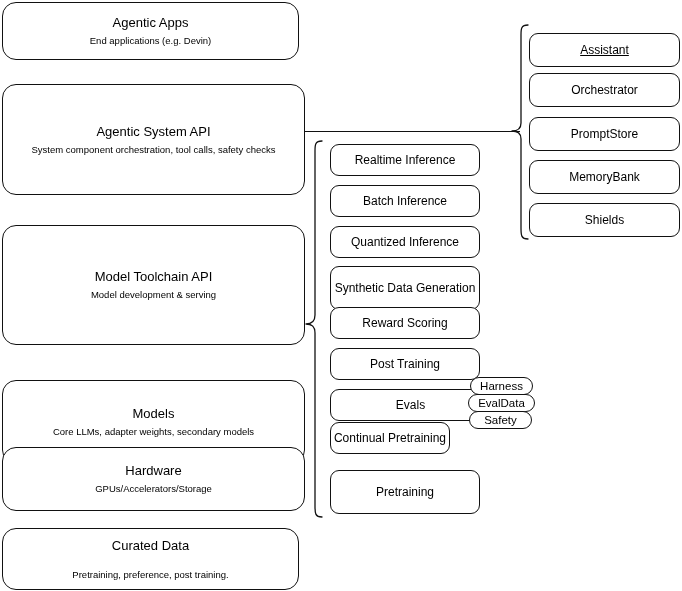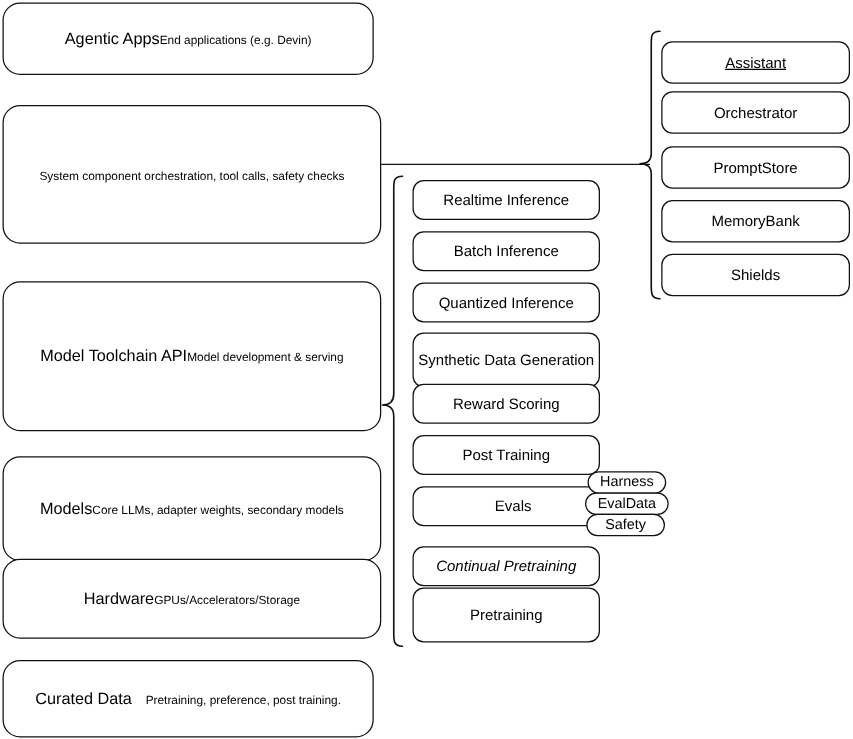--- a/index.html
+++ b/index.html
@@ -7,21 +7,21 @@
     width:682px;height:591px;position:relative;overflow:hidden;
     font-family:"Liberation Sans","DejaVu Sans",sans-serif;
     color:#000000;
     -webkit-font-smoothing:antialiased;
   }
   #diagram{position:absolute;left:0;top:0;width:682px;height:591px;}
 
   .box{
     position:absolute;box-sizing:border-box;
     background:#ffffff;border:1px solid #111111;
-    display:flex;flex-direction:row;align-items:center;justify-content:center;
+    display:flex;flex-direction:column;align-items:center;justify-content:center;
     text-align:center;
   }
   .layer{border-radius:14px;}
   .layer .ttl{font-size:13px;line-height:16px;}
   .layer .sub{font-size:9.5px;line-height:13px;margin-top:3px;}
 
   .cap{border-radius:9px;font-size:12px;line-height:15px;}
 
   .pill{
     position:absolute;box-sizing:border-box;background:#ffffff;
@@ -39,29 +39,30 @@
 <body>
 
 <div id="diagram">
 
   <div class="box layer" style="left:2px;top:2px;width:297px;height:58px;">
     <div class="ttl">Agentic Apps</div>
     <div class="sub">End applications (e.g. Devin)</div>
   </div>
 
   <div class="box layer" style="left:2px;top:84px;width:303px;height:111px;">
+    <div class="ttl">Agentic System API</div>
     <div class="sub">System component orchestration, tool calls, safety checks</div>
   </div>
 
   <div class="box layer" style="left:2px;top:225px;width:303px;height:120px;">
     <div class="ttl">Model Toolchain API</div>
     <div class="sub">Model development &amp; serving</div>
   </div>
 
-  <div class="box layer" style="left:2px;top:365px;width:303px;height:84px;">
+  <div class="box layer" style="left:2px;top:380px;width:303px;height:84px;">
     <div class="ttl">Models</div>
     <div class="sub">Core LLMs, adapter weights, secondary models</div>
   </div>
 
   <div class="box layer" style="left:2px;top:447px;width:303px;height:64px;">
     <div class="ttl">Hardware</div>
     <div class="sub">GPUs/Accelerators/Storage</div>
   </div>
 
   <div class="box layer" style="left:2px;top:528px;width:297px;height:62px;gap:11px;">
@@ -91,21 +92,21 @@
   </div>
   <div class="box cap" style="left:330px;top:307px;width:150px;height:32px;">
     <span>Reward Scoring</span>
   </div>
   <div class="box cap" style="left:330px;top:348px;width:150px;height:32px;">
     <span>Post Training</span>
   </div>
   <div class="box cap" style="left:330px;top:389px;width:150px;height:32px;padding-left:11px;">
     <span>Evals</span>
   </div>
-  <div class="box cap" style="left:330px;top:437px;width:150px;height:32px;font-style:italic;">
+  <div class="box cap" style="left:330px;top:422px;width:120px;height:32px;">
     <span>Continual Pretraining</span>
   </div>
   <div class="box cap" style="left:330px;top:470px;width:150px;height:44px;text-align:right;">
     <span>Pretraining</span>
   </div>
 
   <div class="pill" style="left:470px;top:377px;width:63px;height:18px;">
     <span>Harness</span>
   </div>
   <div class="pill" style="left:468px;top:394px;width:67px;height:18px;">

